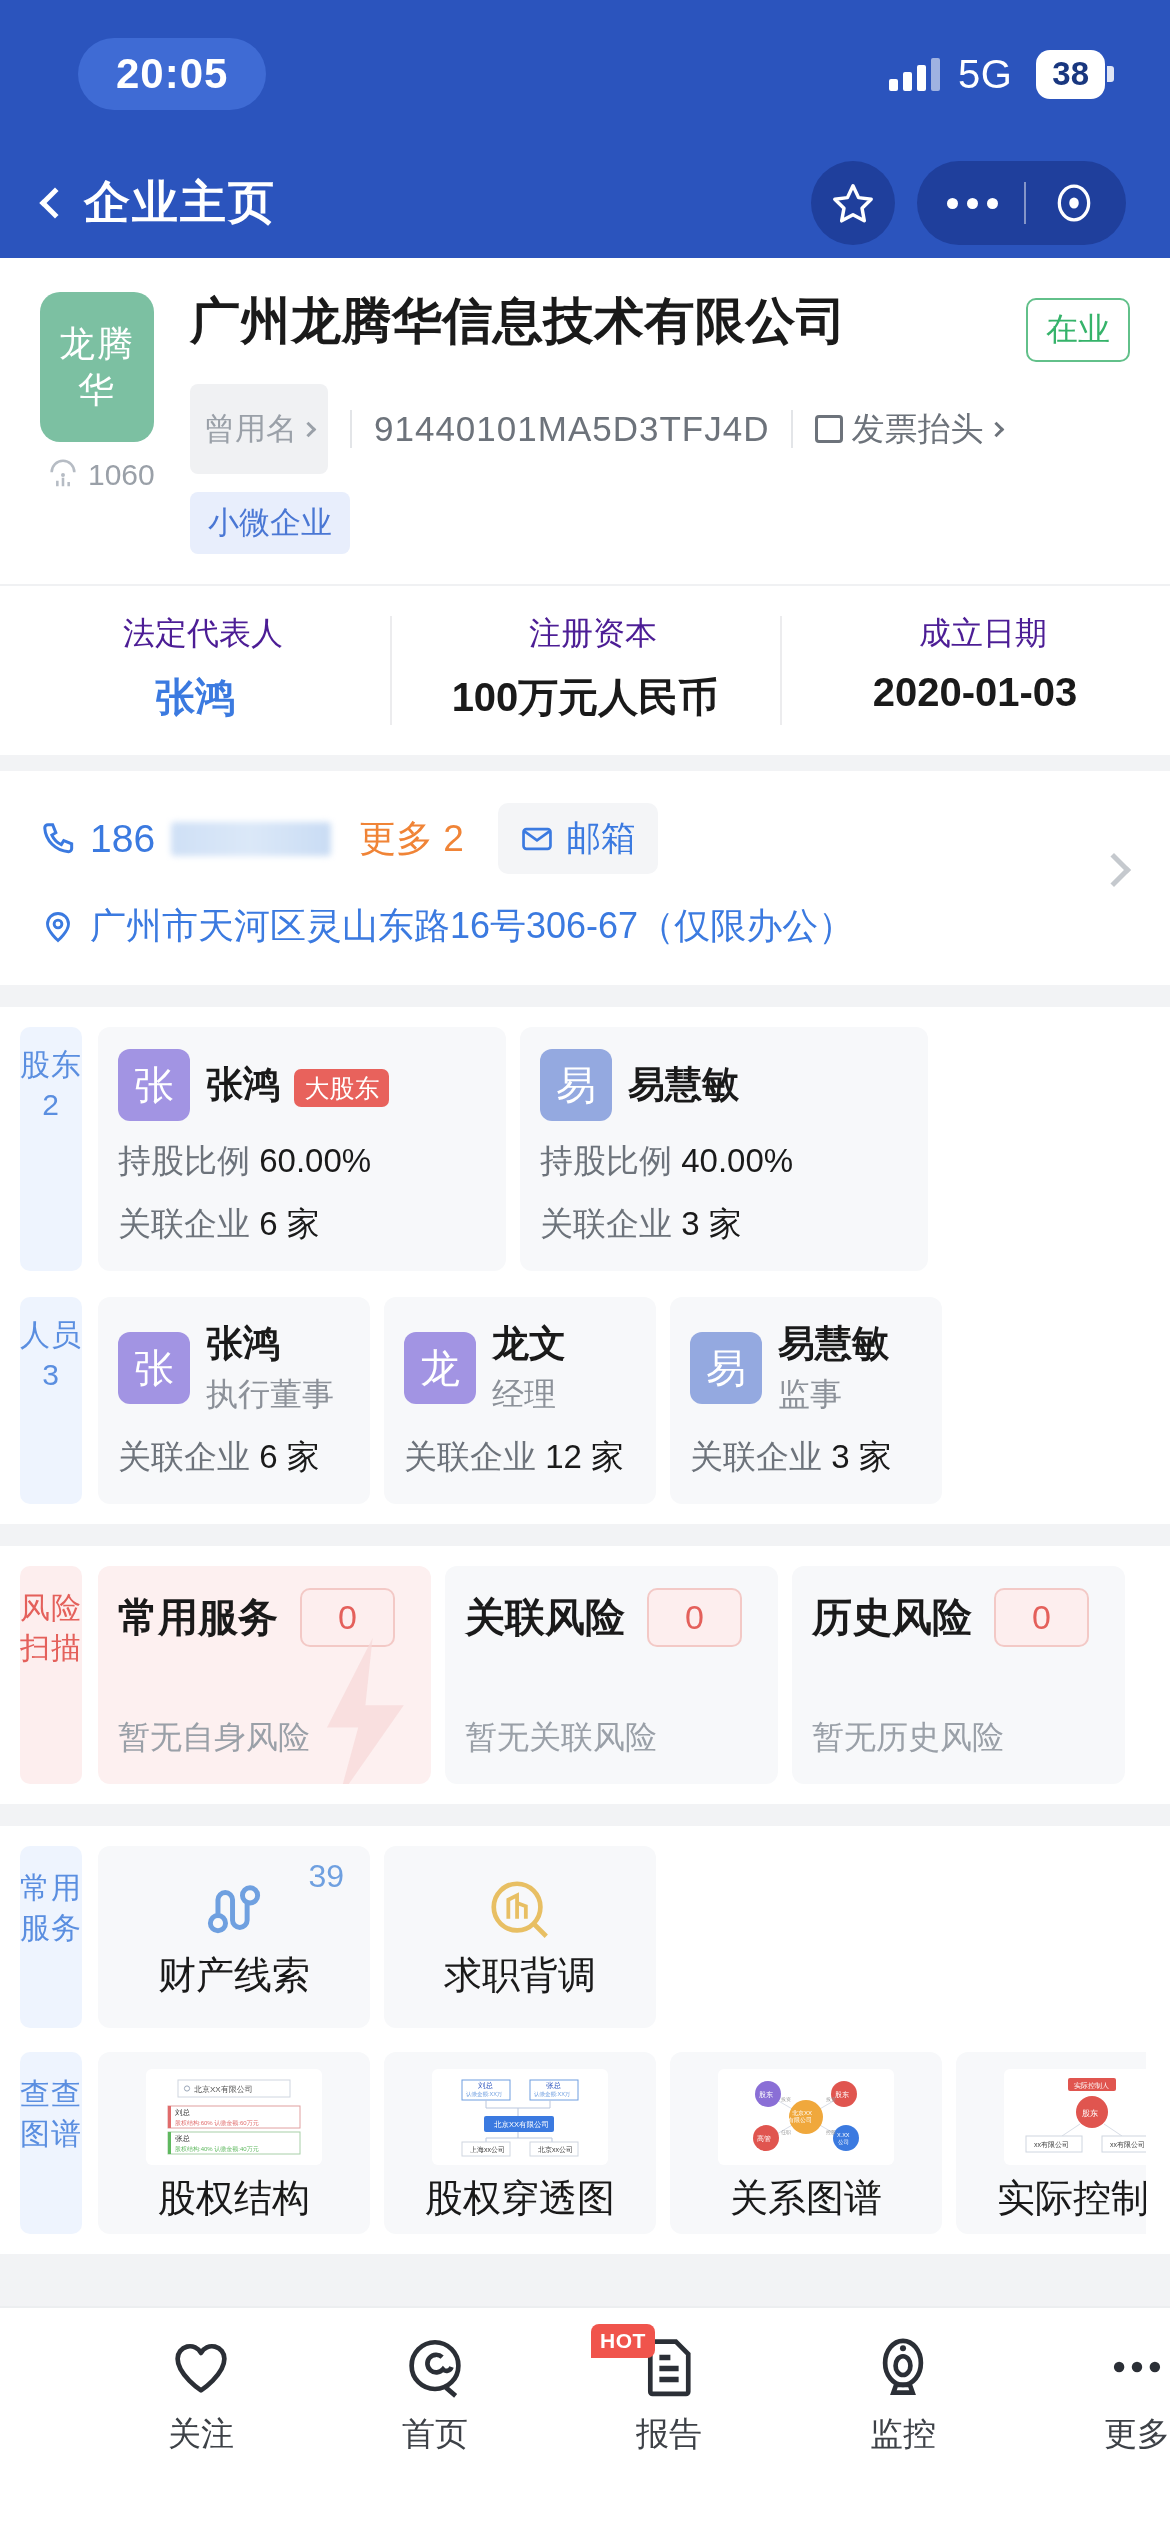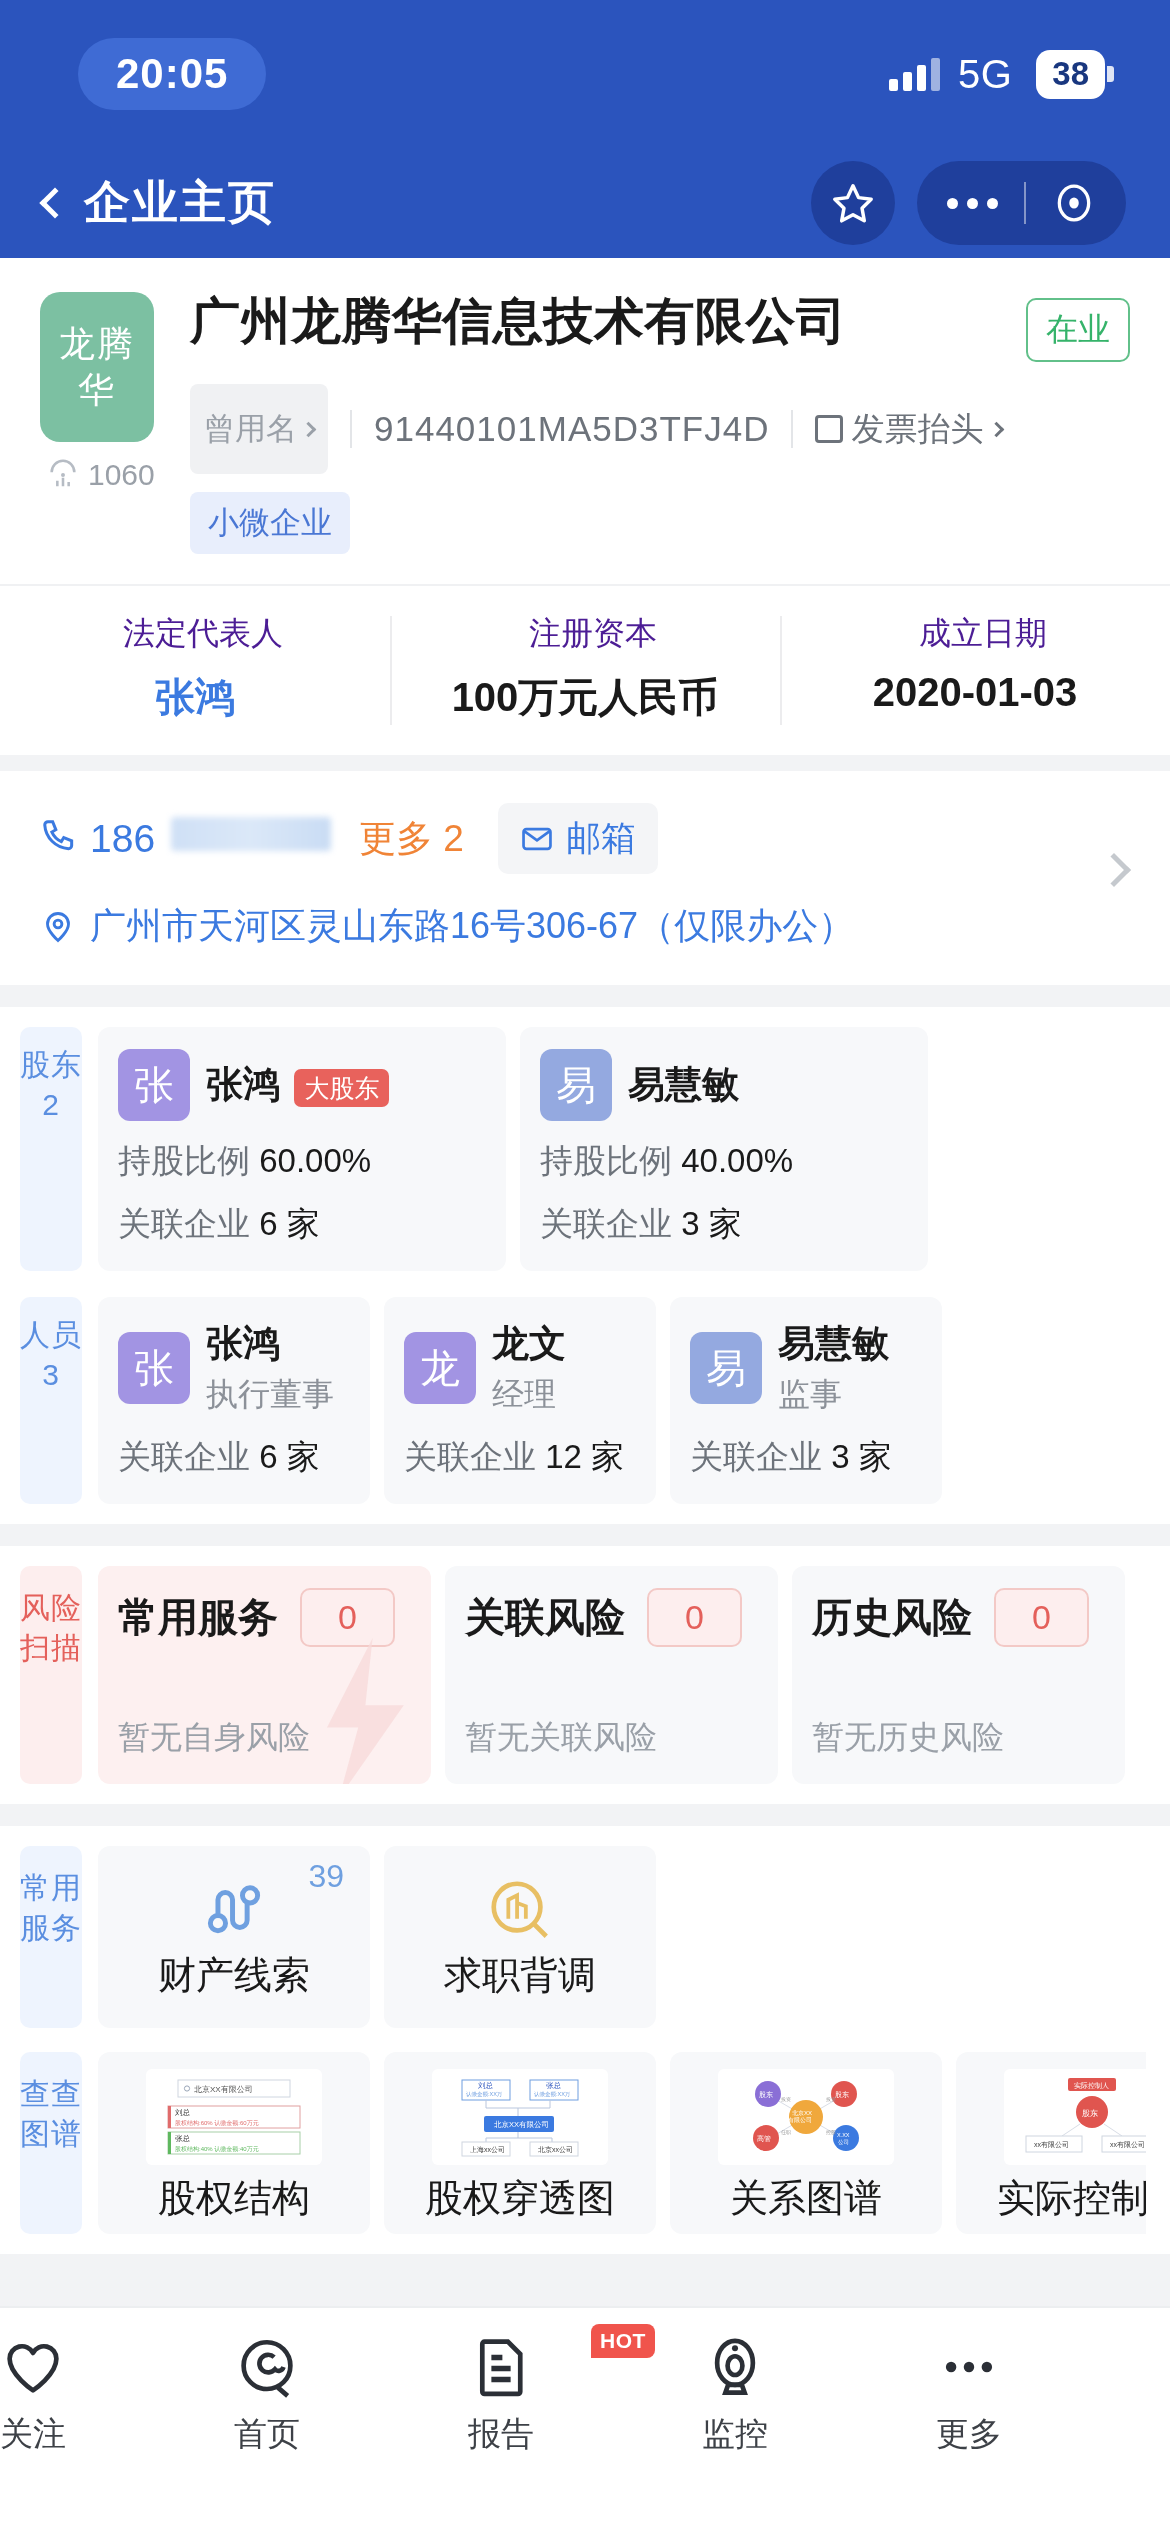--- a/index.html
+++ b/index.html
@@ -103,21 +103,21 @@
   .stat + .stat::before{
     content:""; position:absolute; left:0; top:30px; bottom:30px; width:2px; background:#ececee;
   }
   .stat-label{ font-size:32px; color:#4c1d95; margin-bottom:14px;padding-left:16px; }
   .stat-value{ font-size:40px; font-weight:700; color:#1a1a1a; }
   .stat-value.link{ color:#3b7ae0; }
 
   
   .contact{ padding:32px 40px 34px; position:relative; }
   .contact-row{ display:flex; align-items:center; gap:0; }
-  .phone{ display:flex;align-items:flex-start;gap:12px;color:#3b7ae0;font-size:39px;}
+  .phone{ display:flex;align-items:center;gap:12px;color:#3b7ae0;font-size:39px;}
   .blur{
     display:inline-block;width:160px;height:34px;border-radius:4px;
     background:linear-gradient(90deg,#cfe0f6,#dbe8f8,#c9dcf4);
     filter:blur(3px); margin-left:4px;
   }
   .more-cnt{ color:#f08437; font-size:37px; margin-left:28px; }
   .mail-btn{
     background:#f4f5f7; border-radius:10px; padding:12px 22px; margin-left:34px;
     display:flex;align-items:center;gap:12px;color:#3b7ae0;font-size:35px;
   }
@@ -194,21 +194,21 @@
     display:flex;align-items:center;justify-content:center;overflow:hidden;
   }
   .graph-label{ font-size:38px; color:#1a1a1a; white-space:nowrap; }
 
   
   .tabbar{
     position:absolute; left:0; right:0; bottom:0; height:226px; background:#fff;
     display:flex; align-items:flex-start; padding-top:26px;
     border-top:2px solid #eceef0;
   }
-  .tab{ flex:1; display:flex; flex-direction:column; align-items:flex-start; gap:12px; position:relative; }
+  .tab{ flex:1; display:flex; flex-direction:column; align-items:flex-end; gap:12px; position:relative; }
   .tab-label{ font-size:33px; color:#3d4147; }
   .hot-badge{
     position:absolute; top:-10px; left:50%; margin-left:6px;
     background:#f0544c; color:#fff; font-size:21px; font-weight:700;
     border-radius:8px 8px 8px 0; padding:5px 9px; letter-spacing:.5px;
   }
 </style>
 </head>
 <body>
 

